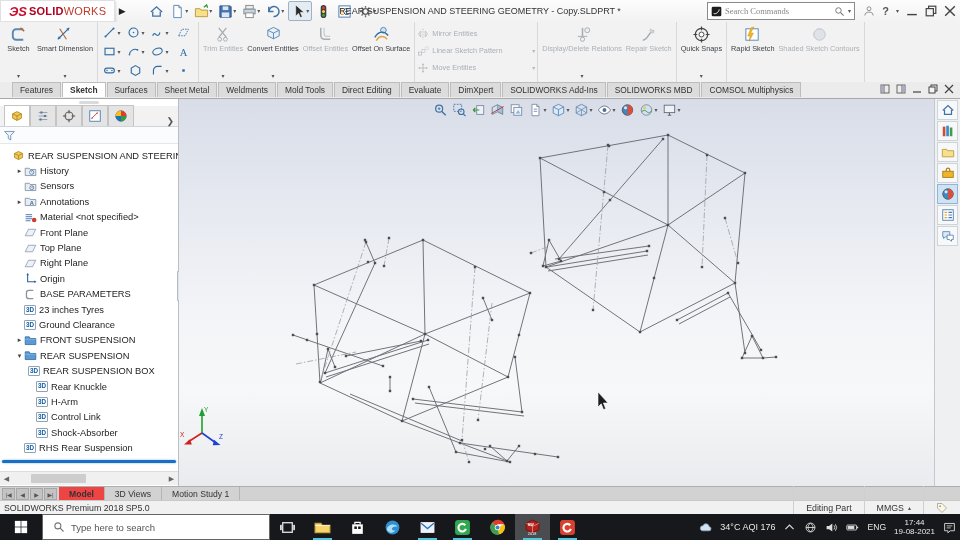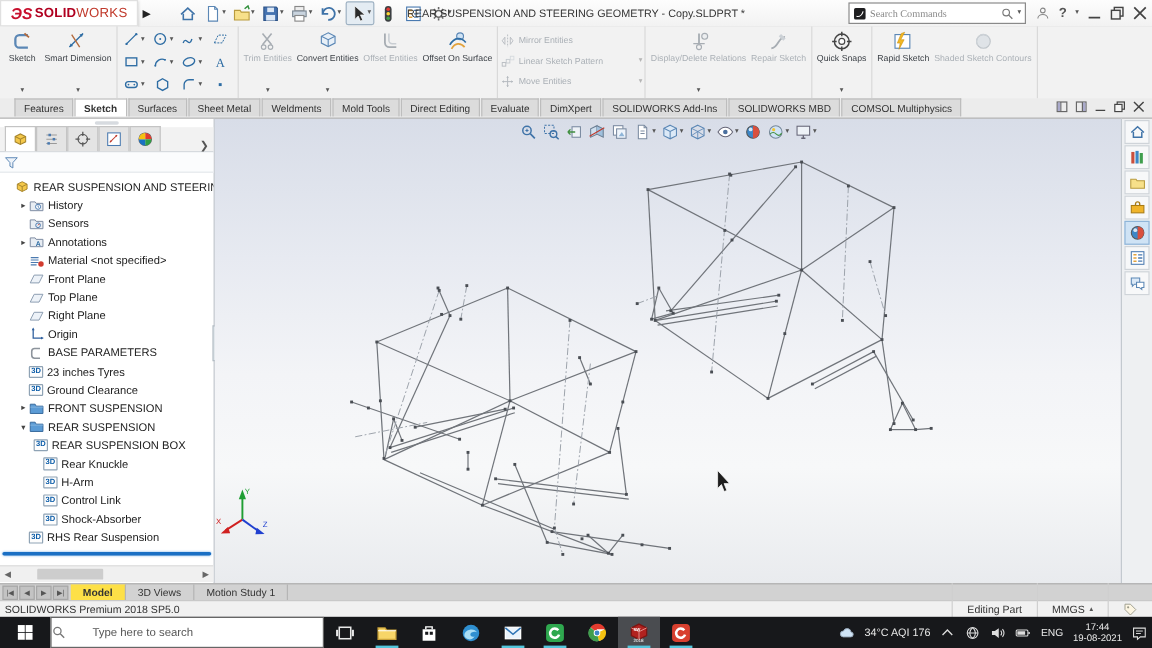--- a/index.html
+++ b/index.html
@@ -82,32 +82,32 @@
   
   #taskpane{position:absolute;right:0;top:0;width:25px;height:387px;background:#eef0f2;border-left:1px solid #c3c9cf;}
   .tpbtn{width:19px;height:18px;margin:1px auto;display:flex;align-items:center;justify-content:center;border:1px solid #cfd4d9;background:#f7f8f9;}
   .tpbtn.sel{background:#cfe3f5;border-color:#8fb5d8;}
   .tpbtn .ic{width:14px;height:14px;}
   
   #modeltabs{position:absolute;left:0;top:486px;width:960px;height:14px;background:#d2d2d2;border-top:1px solid #aeaeae;display:flex;align-items:stretch;font-size:8.6px;}
   #modeltabs .nav{display:flex;align-items:center;padding:0 2px;gap:1px;}
   #modeltabs .nav span{width:11px;height:10px;background:#c3c3c3;border:1px solid #a7a7a7;font-size:6px;color:#555;display:flex;align-items:center;justify-content:center;}
   .mtab{display:flex;align-items:center;padding:0 10px;border-right:1px solid #b5b5b5;color:#333;}
-  .mtab.active{background:#fde047;font-weight:bold;}
+  .mtab.active{background:#ef4444;font-weight:bold;}
   
   #statusbar{position:absolute;left:0;top:500px;width:960px;height:14px;background:#f1f1f1;border-top:1px solid #c9c9c9;display:flex;align-items:center;font-size:8.8px;color:#333;}
   #status-left{padding-left:4px;}
   #status-right{margin-left:auto;display:flex;align-items:center;height:100%;}
   .scell{padding:15px 12px;border-left:1px solid #cfcfcf;height:100%;display:flex;align-items:center;gap:4px;}
   #status-right .ic{width:12px;height:12px;}
   
   #taskbar{position:absolute;left:0;top:514px;width:960px;height:26px;background:#17181b;display:flex;align-items:stretch;}
   #start{width:42px;display:flex;align-items:center;justify-content:center;}
   #start .ic{width:14px;height:14px;}
-  #tb-search{width:228px;background:#fff;border:1px solid #666;display:flex;align-items:center;gap:22px;box-sizing:border-box;}
+  #tb-search{width:228px;background:#fff;border:1px solid #666;display:flex;align-items:center;gap:6px;padding-left:10px;box-sizing:border-box;}
   #tb-search .ic{width:12px;height:12px;}
   #tb-search span{font-size:9.5px;color:#555;}
   .tbapp{width:35px;display:flex;align-items:center;justify-content:center;position:relative;}
   .tbapp .ic{width:17px;height:17px;}
   .tbapp.active{background:#4a4c50;}
   .tbapp.line::after{content:"";position:absolute;left:8px;right:8px;bottom:0;height:2px;background:#54c6dc;}
   #tray{margin-left:auto;display:flex;align-items:center;gap:8px;padding-right:4px;color:#e8e8e8;}
   #tray .ic{width:13px;height:13px;}
   #tray .wtxt{font-size:9px;}
   #tray .eng{font-size:8.6px;}

